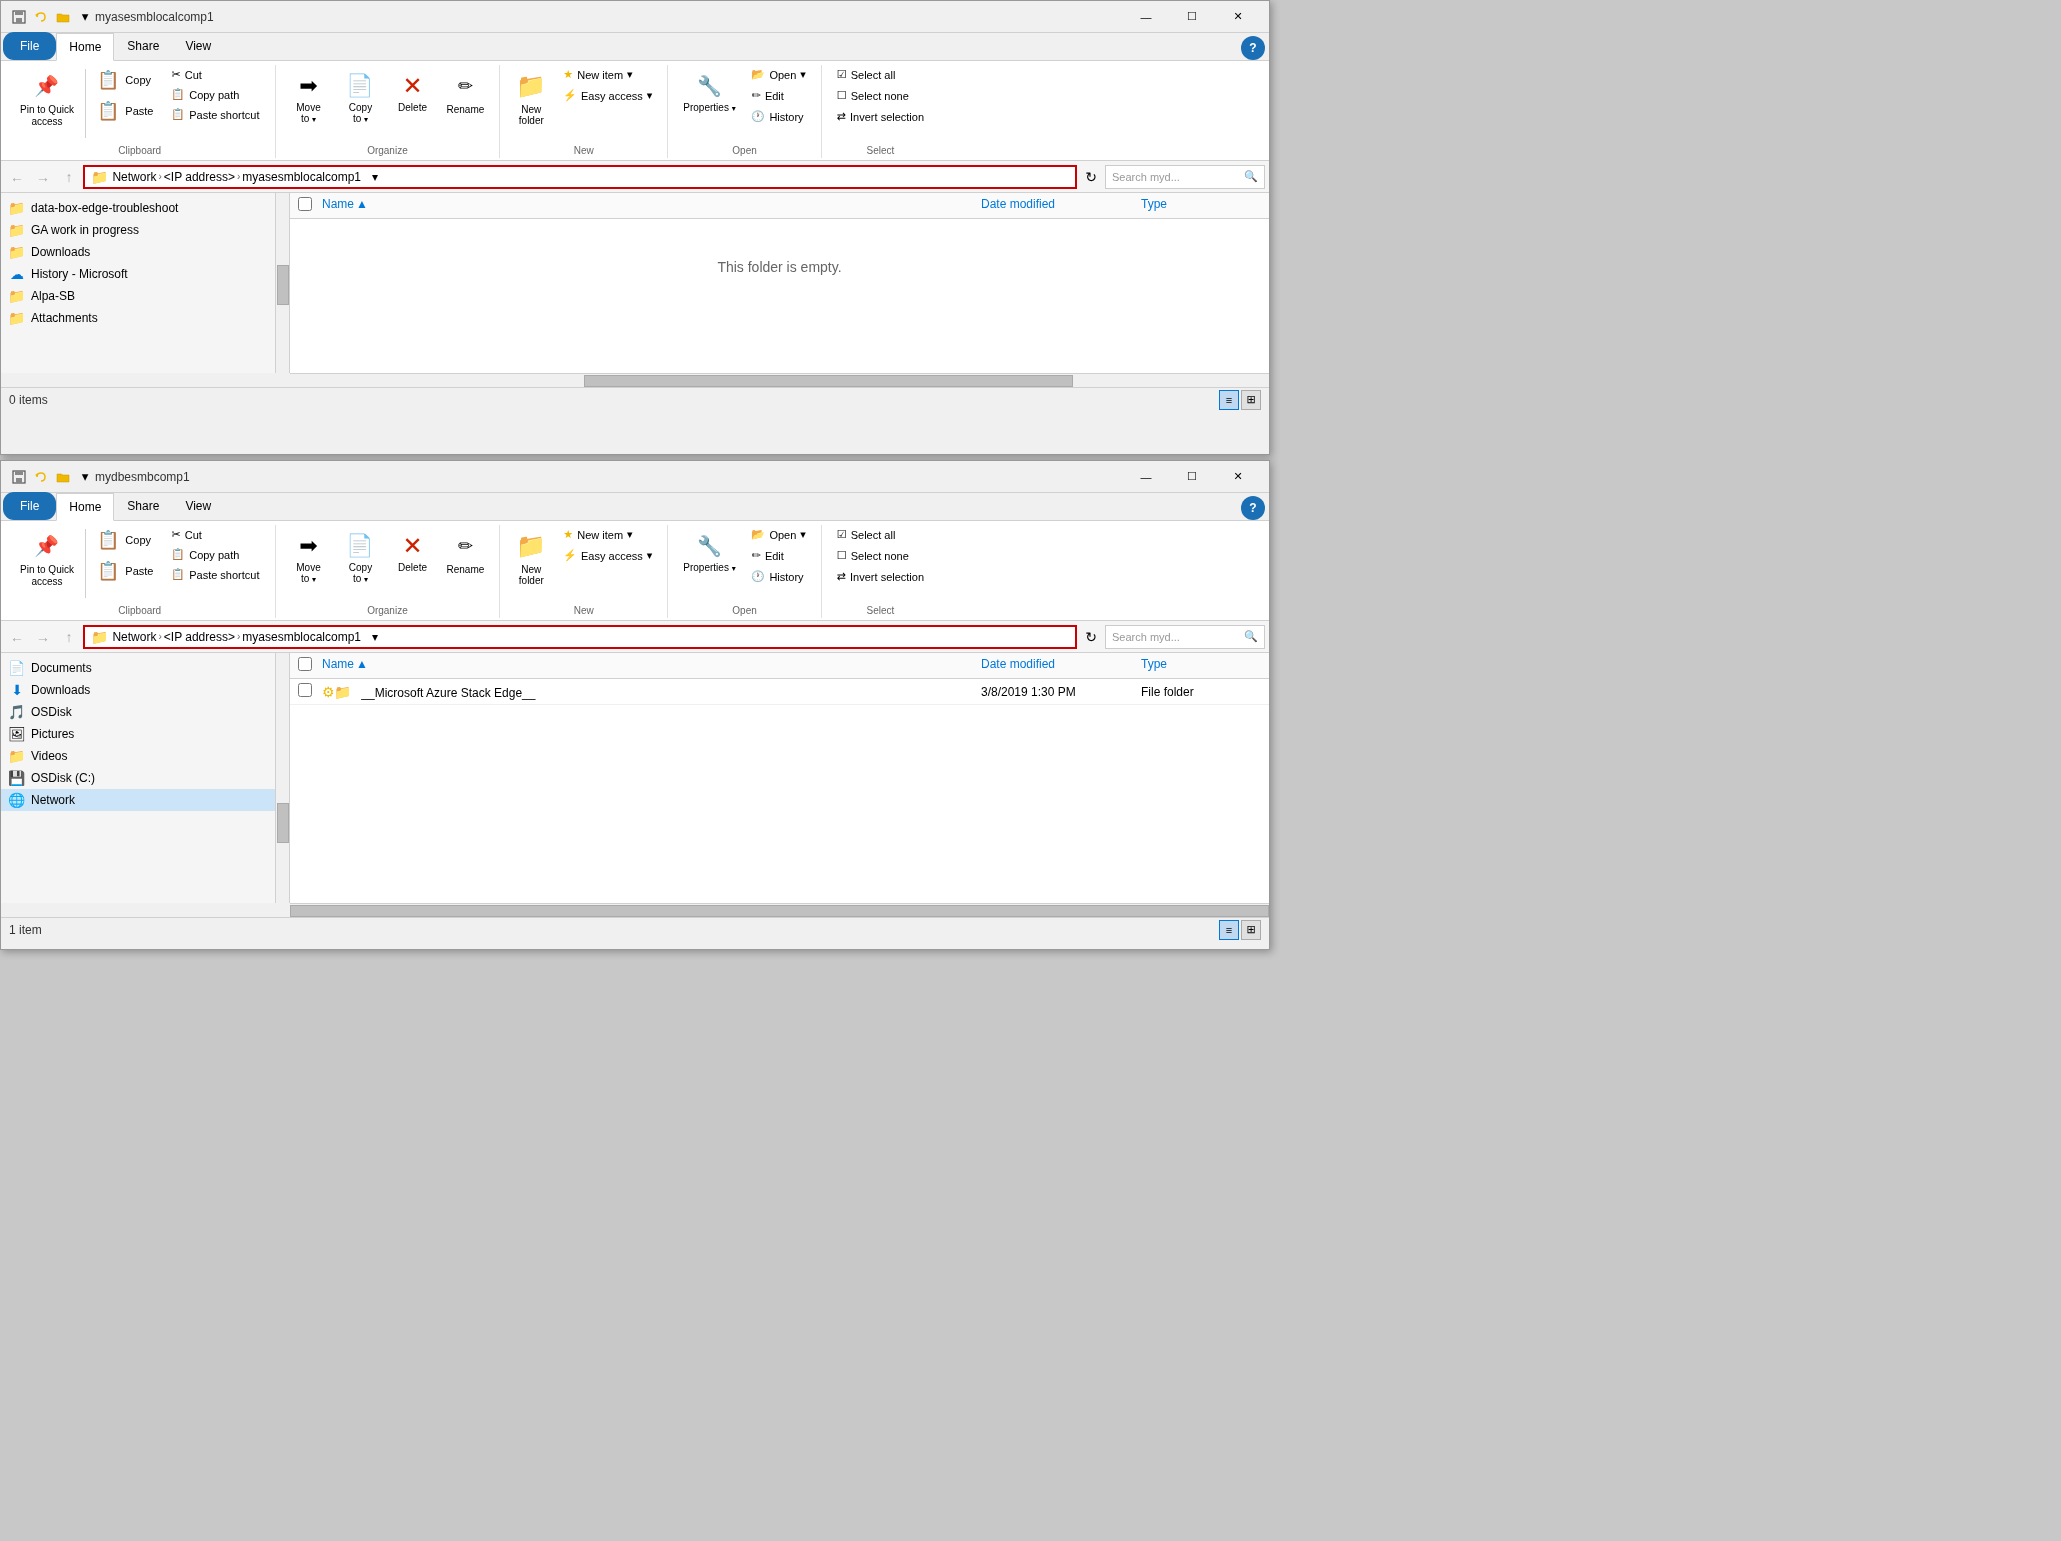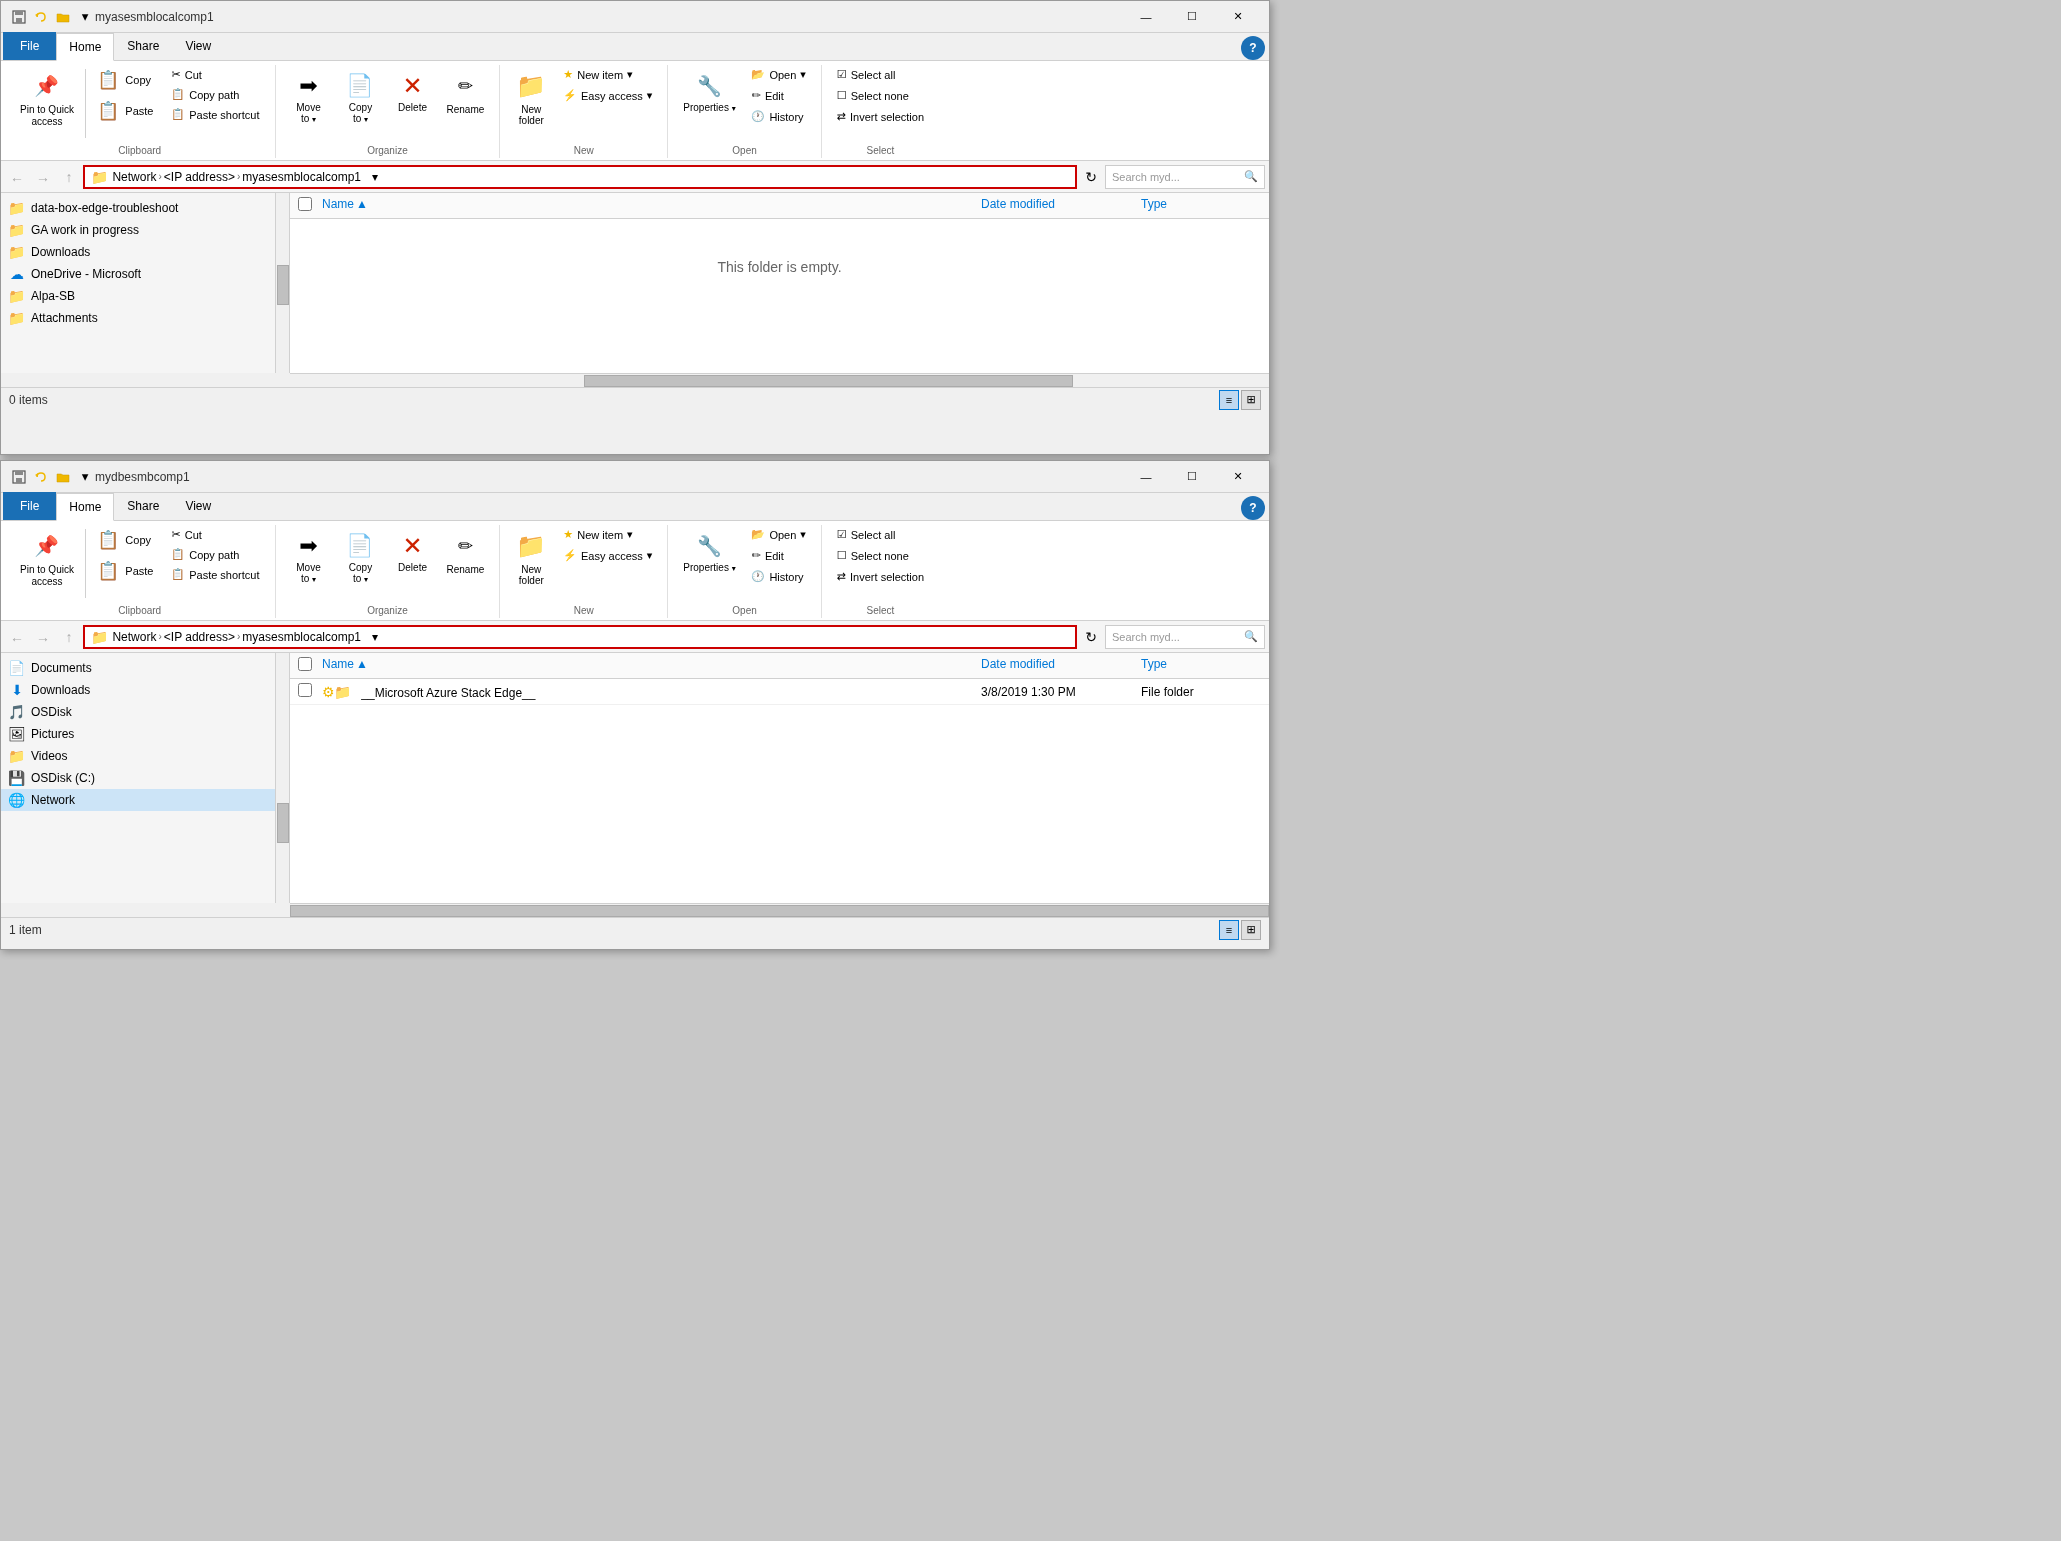--- a/index.html
+++ b/index.html
@@ -87,20 +87,21 @@
       margin-bottom: -1px;
     }
 
     .ribbon-tab-file {
       background: #1a6fb5;
       color: white;
       padding: 4px 16px;
       height: 28px;
       display: flex;
       align-items: center;
+      border-radius: 11px;
     }
 
     .ribbon-tab-help {
       margin-left: auto;
       background: #1a6fb5;
       color: white;
       width: 24px;
       height: 24px;
       border-radius: 50%;
       display: flex;
@@ -648,21 +649,21 @@
       <div class="nav-item">
         <span class="nav-icon folder-icon-yellow">📁</span>
         <span>GA work in progress</span>
       </div>
       <div class="nav-item">
         <span class="nav-icon" style="color:#1a6fb5;">📁</span>
         <span>Downloads</span>
       </div>
       <div class="nav-item">
         <span class="nav-icon" style="color:#0078d7;">☁</span>
-        <span>OneDrive - Microsoft</span>
+        <span>History - Microsoft</span>
       </div>
       <div class="nav-item">
         <span class="nav-icon folder-icon-yellow">📁</span>
         <span>Alpa-SB</span>
       </div>
       <div class="nav-item">
         <span class="nav-icon folder-icon-yellow">📁</span>
         <span>Attachments</span>
       </div>
     </div>

